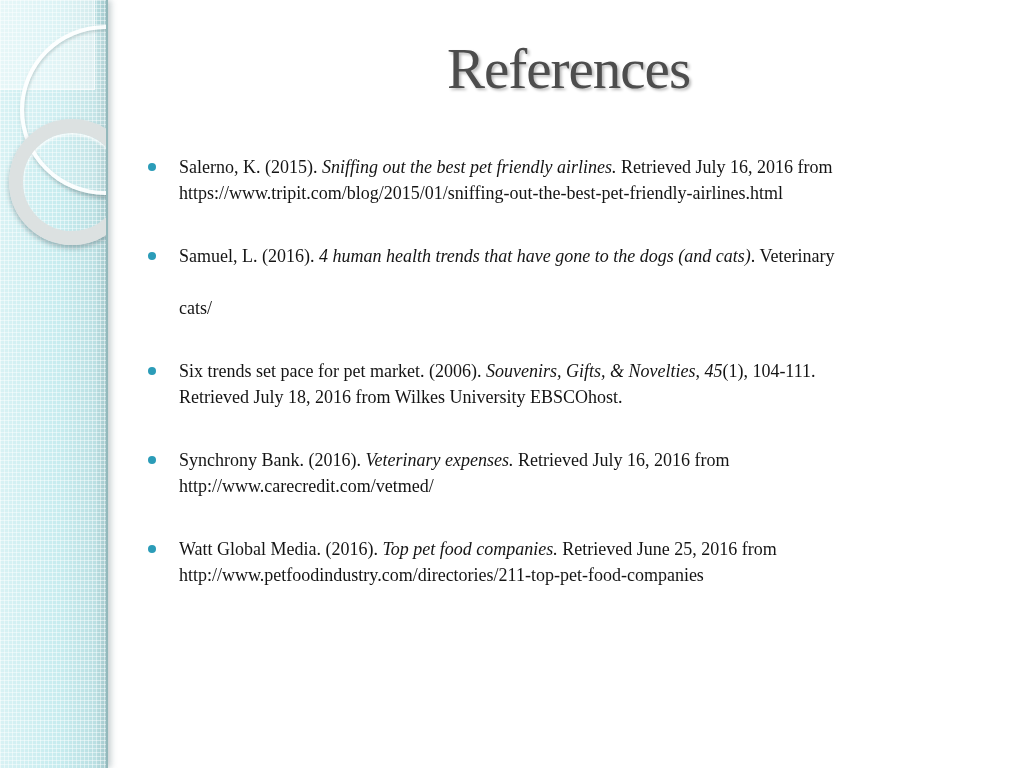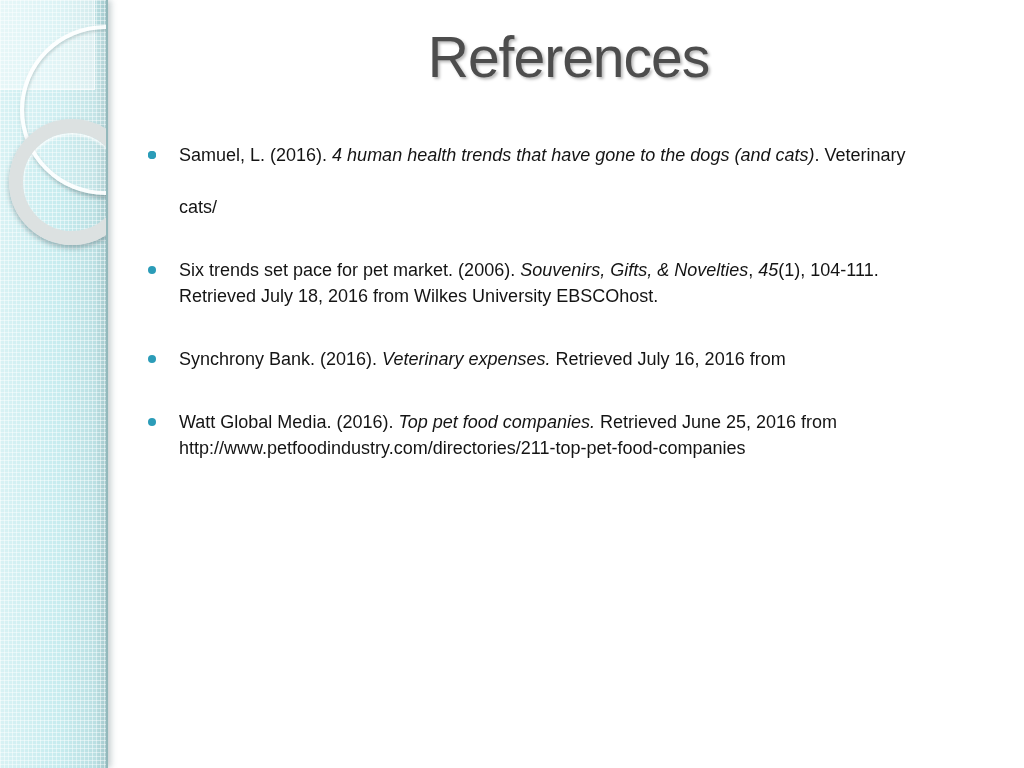--- a/index.html
+++ b/index.html
@@ -50,21 +50,21 @@
     z-index:2;
   }
   .circle-thick{
     position:absolute;left:9px;top:119px;width:126px;height:126px;
     border:14px solid #dce1e1;border-radius:50%;
     box-shadow:0 3px 5px rgba(95,120,125,.5), inset 0 2px 3px rgba(255,255,255,.85);
     z-index:3;
   }
 
   
-  .content{position:absolute;left:113px;top:0;width:911px;z-index:2;}
+  .content{position:absolute;left:113px;top:12px;width:911px;z-index:2;font-family:Liberation Serif, serif;}
   .title{
     margin:24px 0 0 0;text-align:center;
     font-size:57px;line-height:66px;font-weight:400;letter-spacing:-1px;
     color:var(--title-color);
     text-shadow:2px 2px 3px rgba(0,0,0,.28);
   }
   .refs{margin:52px 0 0 35px;width:845px;}
   .ref{
     position:relative;padding-left:31px;margin-bottom:37px;
     font-size:18px;line-height:26px;color:var(--text-color);
@@ -80,19 +80,19 @@
 
 <div class="sidebar">
   <div class="light-rect"></div>
   <div class="circle-thin"></div>
   <div class="circle-thick"></div>
 </div>
 
 <div class="content">
   <h1 class="title">References</h1>
   <div class="refs" id="refs-list">
-      <div class="ref"><span class="bullet"></span></div>
+      <div class="ref"><span class="bullet"></span><span class="ref-text"><span>Salerno, K. (2015). </span><i>Sniffing out the best pet friendly airlines.</i><span>  Retrieved July 16, 2016 from</span><br><span>https://www.tripit.com/blog/2015/01/sniffing-out-the-best-pet-friendly-airlines.html</span></span></div>
       <div class="ref"><span class="bullet"></span><span class="ref-text"><span>Samuel, L. (2016). </span><i>4 human health trends that have gone to the dogs (and cats)</i><span>. Veterinary</span><br><br><span>cats/</span></span></div>
       <div class="ref"><span class="bullet"></span><span class="ref-text"><span>Six trends set pace for pet market. (2006). </span><i>Souvenirs, Gifts, &amp; Novelties</i><span>, </span><i>45</i><span>(1), 104-111.</span><br><span>Retrieved July 18, 2016 from Wilkes University EBSCOhost.</span></span></div>
-      <div class="ref"><span class="bullet"></span><span class="ref-text"><span>Synchrony Bank. (2016). </span><i>Veterinary expenses.</i><span>  Retrieved July 16, 2016 from</span><br></span></div>
+      <div class="ref"><span class="bullet"></span><span class="ref-text"><span>Synchrony Bank. (2016). </span><i>Veterinary expenses.</i><span>  Retrieved July 16, 2016 from</span><br><span>http://www.carecredit.com/vetmed/</span></span></div>
       <div class="ref"><span class="bullet"></span><span class="ref-text"><span>Watt Global Media. (2016). </span><i>Top pet food companies.</i><span>  Retrieved June 25, 2016 from</span><br><span>http://www.petfoodindustry.com/directories/211-top-pet-food-companies</span></span></div>
     </div>
 </div>
 
 </body></html>

